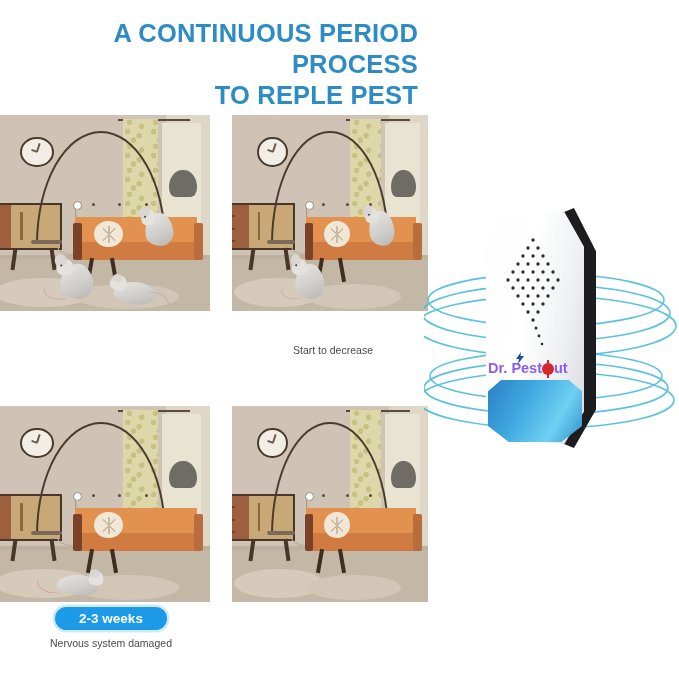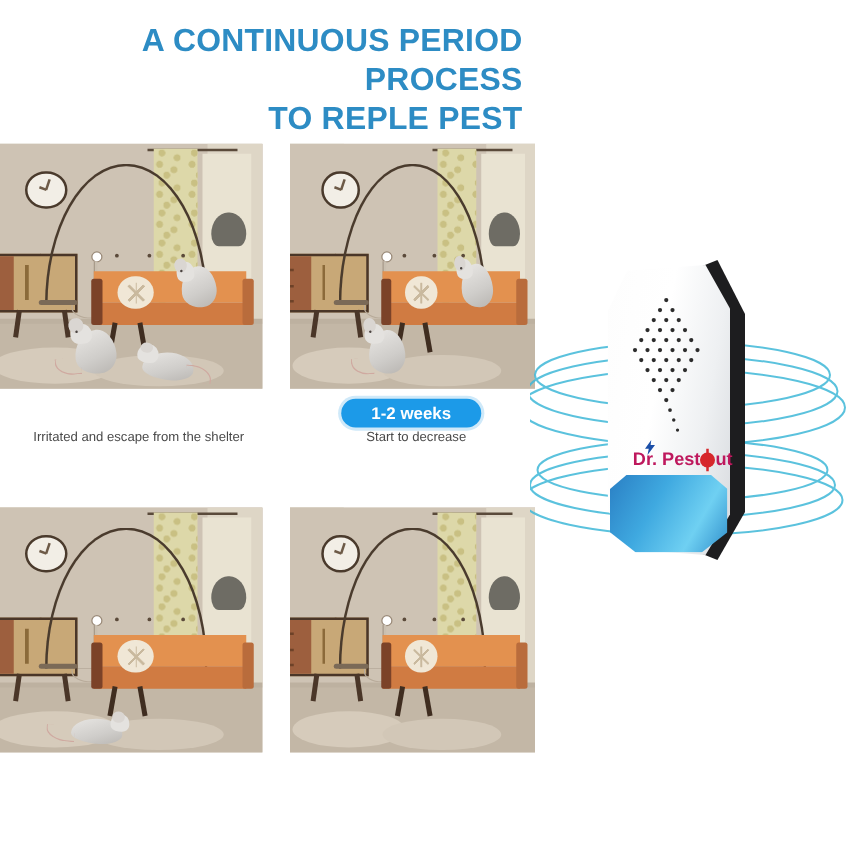--- a/index.html
+++ b/index.html
@@ -125,22 +125,22 @@
       border-radius:6px;}
   .dev-body{position:absolute;left:0;top:4px;width:98px;height:232px;
       background:linear-gradient(100deg,#fdfdfd 0%,#ffffff 40%,#eef0f2 72%,#d7dade 100%);
       clip-path:polygon(16% 2%, 80% 0%, 100% 15%, 100% 86%, 80% 100%, 16% 98%, 0% 84%, 0% 16%);
       border-radius:6px;}
   .dev-base{position:absolute;left:2px;top:172px;width:94px;height:62px;
       background:linear-gradient(120deg,#2a7fc4 0%,#3fa9e0 38%,#6fd0f2 72%,#2f8ecb 100%);
       clip-path:polygon(14% 0%, 86% 0%, 100% 18%, 100% 74%, 78% 100%, 22% 100%, 0% 74%, 0% 18%);}
   .dev-grill{position:absolute;left:14px;top:26px;width:66px;height:118px;
       transform:rotate(0deg);}
-  .dev-logo{position:absolute;left:2px;top:152px;width:98px;text-align:right;
-      font-weight:bold;font-size:14.5px;color:#be185d;white-space:nowrap;}
+  .dev-logo{position:absolute;left:2px;top:152px;width:98px;text-align:left;
+      font-weight:bold;font-size:14.5px;color:#8b5cf6;white-space:nowrap;}
   .o-mark{display:inline-block;width:12px;height:12px;border-radius:50%;
       background:#d6272b;position:relative;top:2px;}
   .o-mark::after{content:"";position:absolute;left:5px;top:-3px;width:2px;height:18px;
       background:#d6272b;}
 
   
   #bottom-strip{position:absolute;left:0;top:665px;width:679px;height:14px;background:#fff;}
 </style>
 </head>
 <body>
@@ -354,25 +354,25 @@
       <div class="lamp-base"></div>
     <div class="sofa-back"></div>
       <div class="sofa-seat"></div>
     <div class="sofa-arm"></div>
       <div class="sofa-arm2"></div>
     <div class="cushion"></div>
     <span class="sofa-leg" style="left:44%;transform:rotate(10deg)"></span>
     <span class="sofa-leg" style="left:55%;transform:rotate(-10deg)"></span>
   </div>
 
-  <div class="cap c1">Irritated and escape from the shelter</div>
-
-  <div class="badge b2">1-2 weeks</div>
+
   <div class="cap c2">Start to decrease</div>
 
+  <div class="badge b3">2-3 weeks</div>
+  <div class="cap c3">Nervous system damaged</div>
 
 
   <div id="device-wrap">
 
     <svg id="waves" viewBox="0 0 255 320">
       <g fill="none" stroke="#3fb8d8" stroke-width="1.6" opacity="0.85">
         <ellipse cx="122" cy="120" rx="118" ry="26"></ellipse>
         <ellipse cx="122" cy="133" rx="124" ry="28"></ellipse>
         <ellipse cx="122" cy="146" rx="130" ry="30"></ellipse>
       </g>

